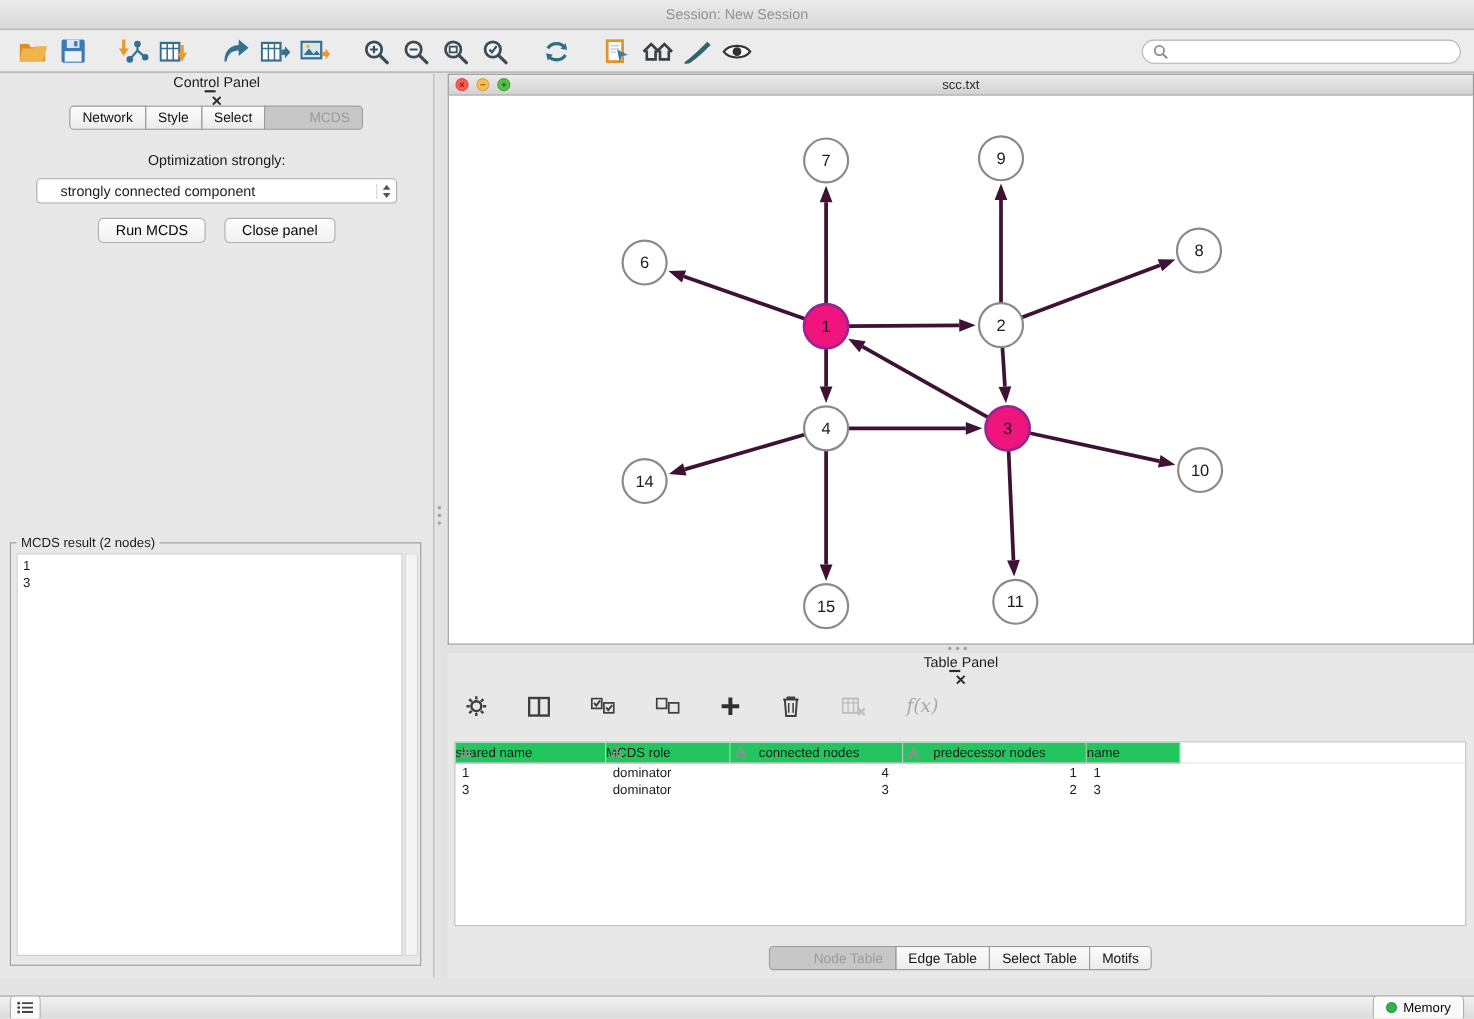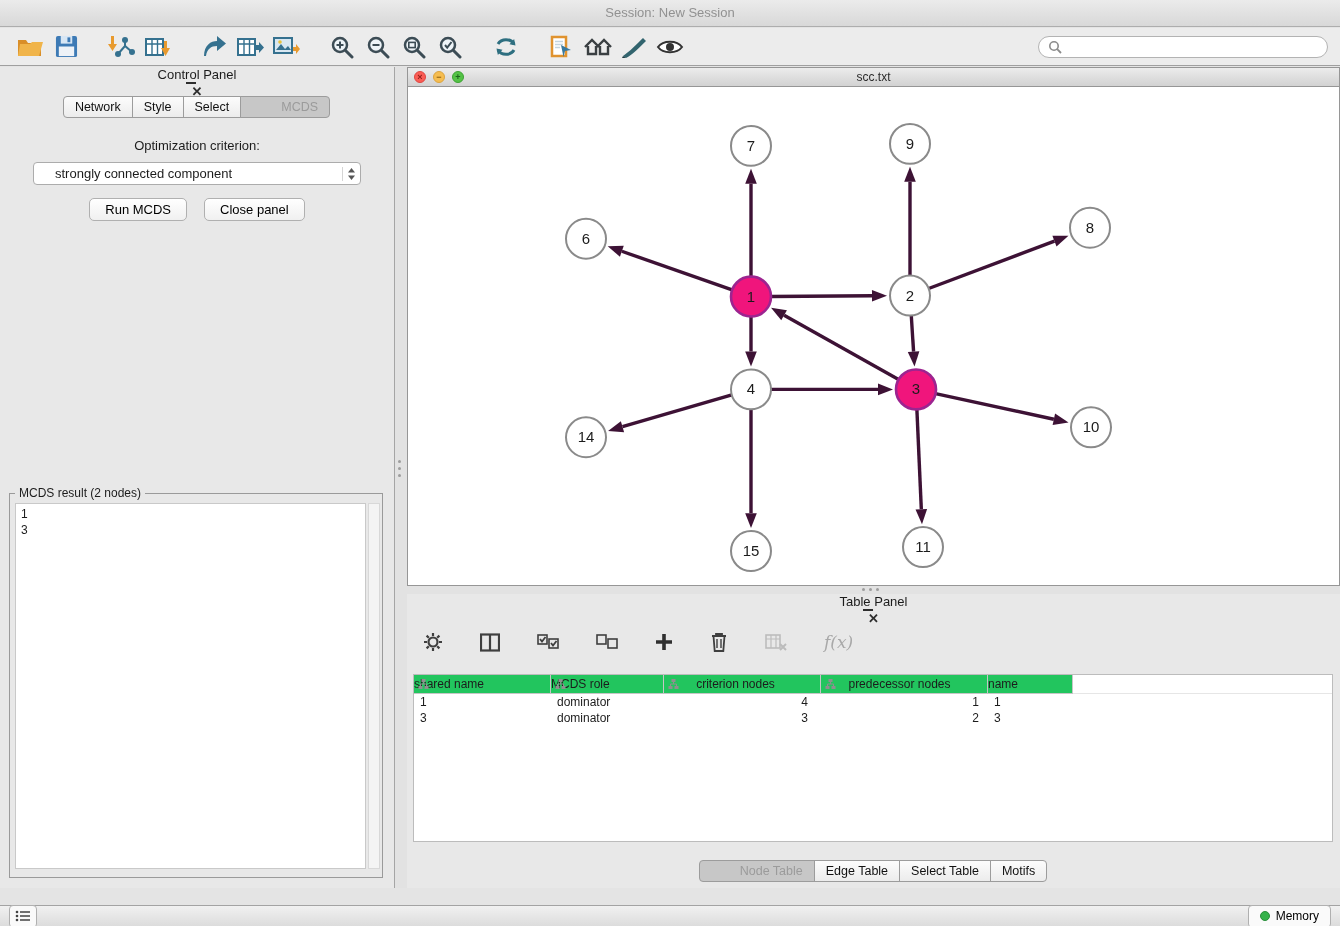--- a/index.html
+++ b/index.html
@@ -287,21 +287,21 @@
     <span class="float-box"></span>
     <span class="panel-close">✕</span>
   </div>
   <div class="cp-tabs">
     <span class="tab">Network</span>
     <span class="tab">Style</span>
     <span class="tab">Select</span>
     <span class="tab active">MCDS</span>
   </div>
   <div class="cp-body">
-    <div class="crit-label">Optimization criterion:</div>
+    <div class="crit-label">Optimization strongly:</div>
     <div class="crit-select">
       <span class="sel-text">strongly connected component</span>
       <span class="stepper">
         <svg width="9" height="14" viewBox="0 0 9 14">
             <path d="M4.5 1L8 5.5H1z" fill="#555"></path>
             <path d="M4.5 13L1 8.5H8z" fill="#555"></path>
           </svg>
       </span>
     </div>
     <div class="btn-row">
@@ -528,21 +528,21 @@
           </svg>
         <span>MCDS role</span>
       </div>
       <div class="th c2">
         <svg class="tree-ic" width="11" height="12" viewBox="0 0 11 11">
             <rect x="3.5" y="0.5" width="4" height="3" fill="#8f8f8f"></rect>
             <rect x="0.5" y="7.5" width="4" height="3" fill="#8f8f8f"></rect>
             <rect x="6.5" y="7.5" width="4" height="3" fill="#8f8f8f"></rect>
             <path d="M5.5 3.5v2M2.5 7.5v-2h6v2" stroke="#8f8f8f" fill="none"></path>
           </svg>
-        <span style="margin:0 auto">criterion nodes</span>
+        <span style="margin:0 auto">connected nodes</span>
       </div>
       <div class="th c3">
         <svg class="tree-ic" width="11" height="12" viewBox="0 0 11 11">
             <rect x="3.5" y="0.5" width="4" height="3" fill="#8f8f8f"></rect>
             <rect x="0.5" y="7.5" width="4" height="3" fill="#8f8f8f"></rect>
             <rect x="6.5" y="7.5" width="4" height="3" fill="#8f8f8f"></rect>
             <path d="M5.5 3.5v2M2.5 7.5v-2h6v2" stroke="#8f8f8f" fill="none"></path>
           </svg>
         <span style="margin:0 auto">predecessor nodes</span>
       </div>

